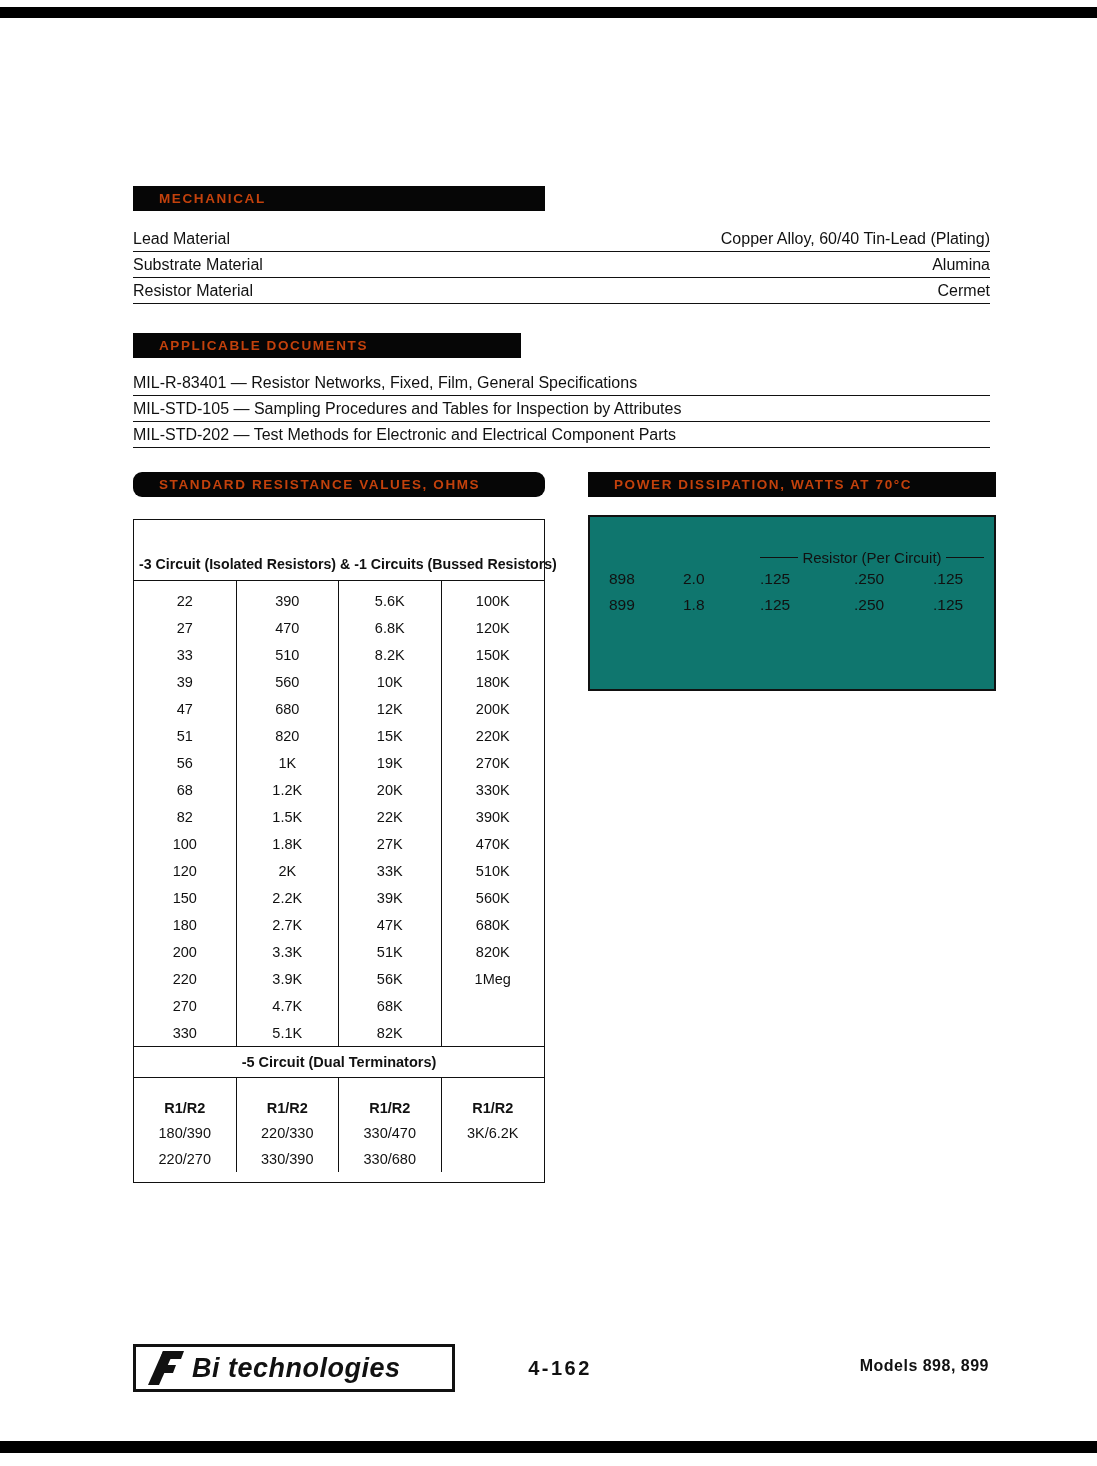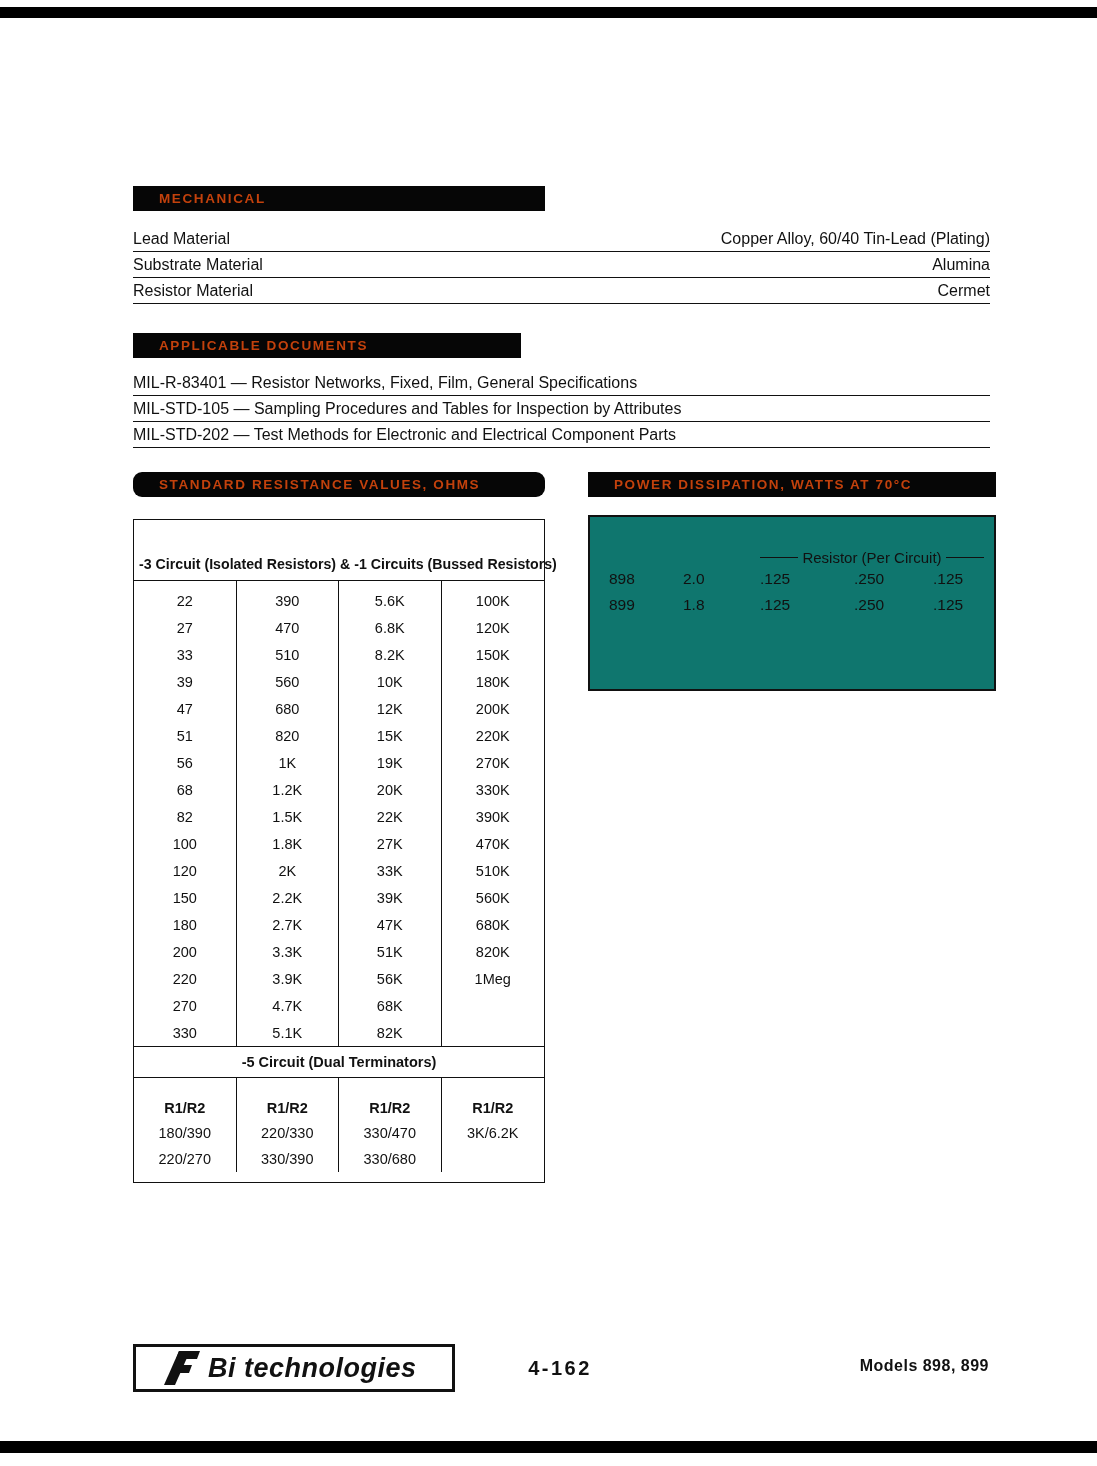--- a/index.html
+++ b/index.html
@@ -90,21 +90,21 @@
   .power-headrow {
     margin:10px 10px 0 12px; padding-left:7px; padding-bottom:6px;
     border-bottom:1.5px solid #111; font-weight:bold;
   }
   .power-datarow { margin-top:0; }
   .pcell { height:26px; display:flex; align-items:center; }
 
   
   .logo-box {
     position:absolute; left:133px; top:1344px; width:322px; height:48px;
-    border:3px solid #111; display:flex; align-items:center; padding-left:24px;
+    border:3px solid #111; display:flex; align-items:center; padding-left:8px;
     background:#fff;
   }
   .logo-text {
     font-size:27px; font-weight:bold; font-style:italic; letter-spacing:0.5px;
     margin-left:6px;
   }
   .page-num {
     position:absolute; left:505px; top:1357px; width:110px; text-align:center;
     font-size:20px; font-weight:bold; letter-spacing:2.5px;
   }

